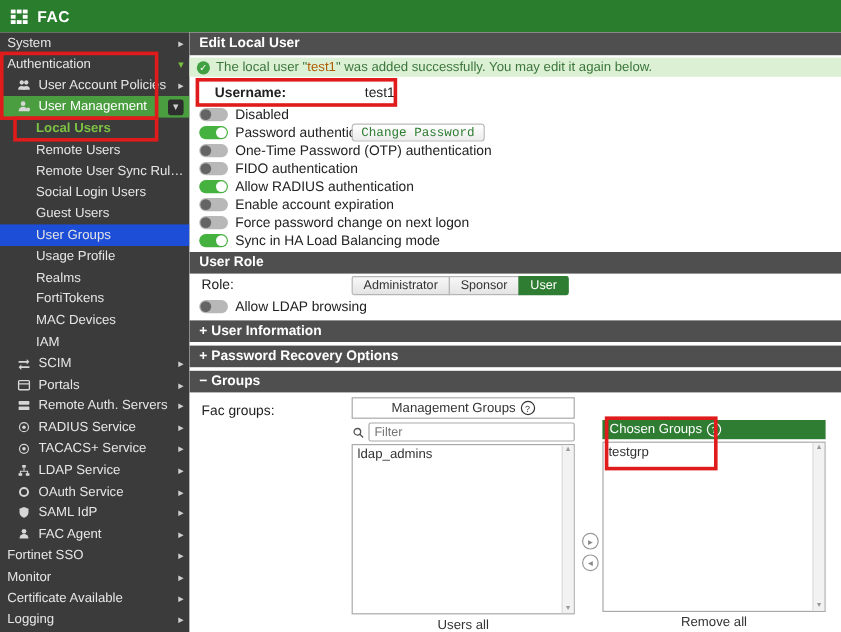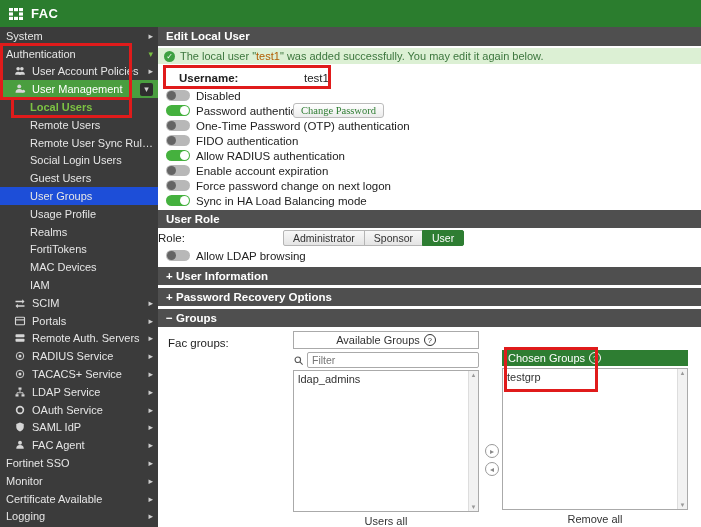--- a/index.html
+++ b/index.html
@@ -39,25 +39,25 @@
   .alert-user{color:#b05c00;}
   .username-row{margin-top:4px;height:20px;display:flex;align-items:center;padding-left:21px;font-size:11.5px;color:#222;}
   .form-label{font-weight:bold;width:125px;flex:none;}
   .toggle-row{height:15px;display:flex;align-items:center;gap:6px;padding-left:8px;font-size:11.5px;color:#222;position:relative;}
   .switch{width:24px;height:11px;border-radius:6px;position:relative;display:inline-block;flex:none;}
   .switch.on{background:#45b13e;}
   .switch.off{background:#b8b8b8;}
   .switch .knob{position:absolute;top:1px;width:9px;height:9px;border-radius:50%;}
   .switch.on .knob{right:1px;background:#fff;}
   .switch.off .knob{left:1px;background:#646464;}
-  .btn-small{position:absolute;left:135px;top:0px;height:15px;font-size:10.5px;color:#2e7d32;background:linear-gradient(#ffffff,#ececec);border:1px solid #bbb;border-radius:3px;padding:0 7px;cursor:pointer;font-family:Liberation Serif, serif;}
+  .btn-small{position:absolute;left:135px;top:0px;height:15px;font-size:10.5px;color:#2e7d32;background:linear-gradient(#ffffff,#ececec);border:1px solid #bbb;border-radius:3px;padding:0 7px;cursor:pointer;font-family:Liberation Mono, monospace;}
   .bar.mt2{margin-top:2px;}
   .bar.mt4{margin-top:4px;}
   .bar.mt3{margin-top:3px;}
-  .role-row{height:20px;display:flex;align-items:center;font-size:11.5px;color:#222;}
+  .role-row{height:20px;display:flex;align-items:center;padding-left:10px;font-size:11.5px;color:#222;}
   .seg{height:16px;font-size:10.5px;padding:0 9px;border:1px solid #b5b5b5;background:linear-gradient(#f8f8f8,#e4e4e4);color:#333;cursor:pointer;margin-left:-1px;font-family:inherit;}
   .seg:first-child{margin-left:0;border-radius:2px 0 0 2px;}
   .seg:last-child{border-radius:0 2px 2px 0;}
   .seg.sel{background:#2e7d32;border-color:#2e7d32;color:#fff;}
   
   .groups-area{position:relative;height:200px;}
   .fac-label{position:absolute;left:10px;top:10px;font-size:11.5px;color:#222;}
   .panel{position:absolute;width:186px;}
   .avail-panel{left:135px;top:4px;}
   .chosen-panel{left:344px;top:23px;}
@@ -358,21 +358,21 @@
 
     <div class="bar mt4"><span class="prefix">+</span><span>User Information</span></div>
     <div class="bar mt3"><span class="prefix">+</span><span>Password Recovery Options</span></div>
     <div class="bar mt3"><span class="prefix">−</span><span>Groups</span></div>
 
     <div class="groups-area">
       <span class="fac-label">Fac groups:</span>
 
       <div class="panel avail-panel">
         <div class="panel-header">
-          <span>Available Groups</span>
+          <span>Management Groups</span>
           <span class="qmark">?</span>
         </div>
         <div class="filter-row">
           <svg viewBox="0 0 16 16">
               <circle cx="7" cy="7" r="4" fill="none" stroke="#555" stroke-width="1.6"></circle>
               <path d="M10 10l4 4" stroke="#555" stroke-width="1.6"></path>
             </svg>
           <input class="filter-input" placeholder="Filter" style="">
         </div>
         <div class="list-box">

